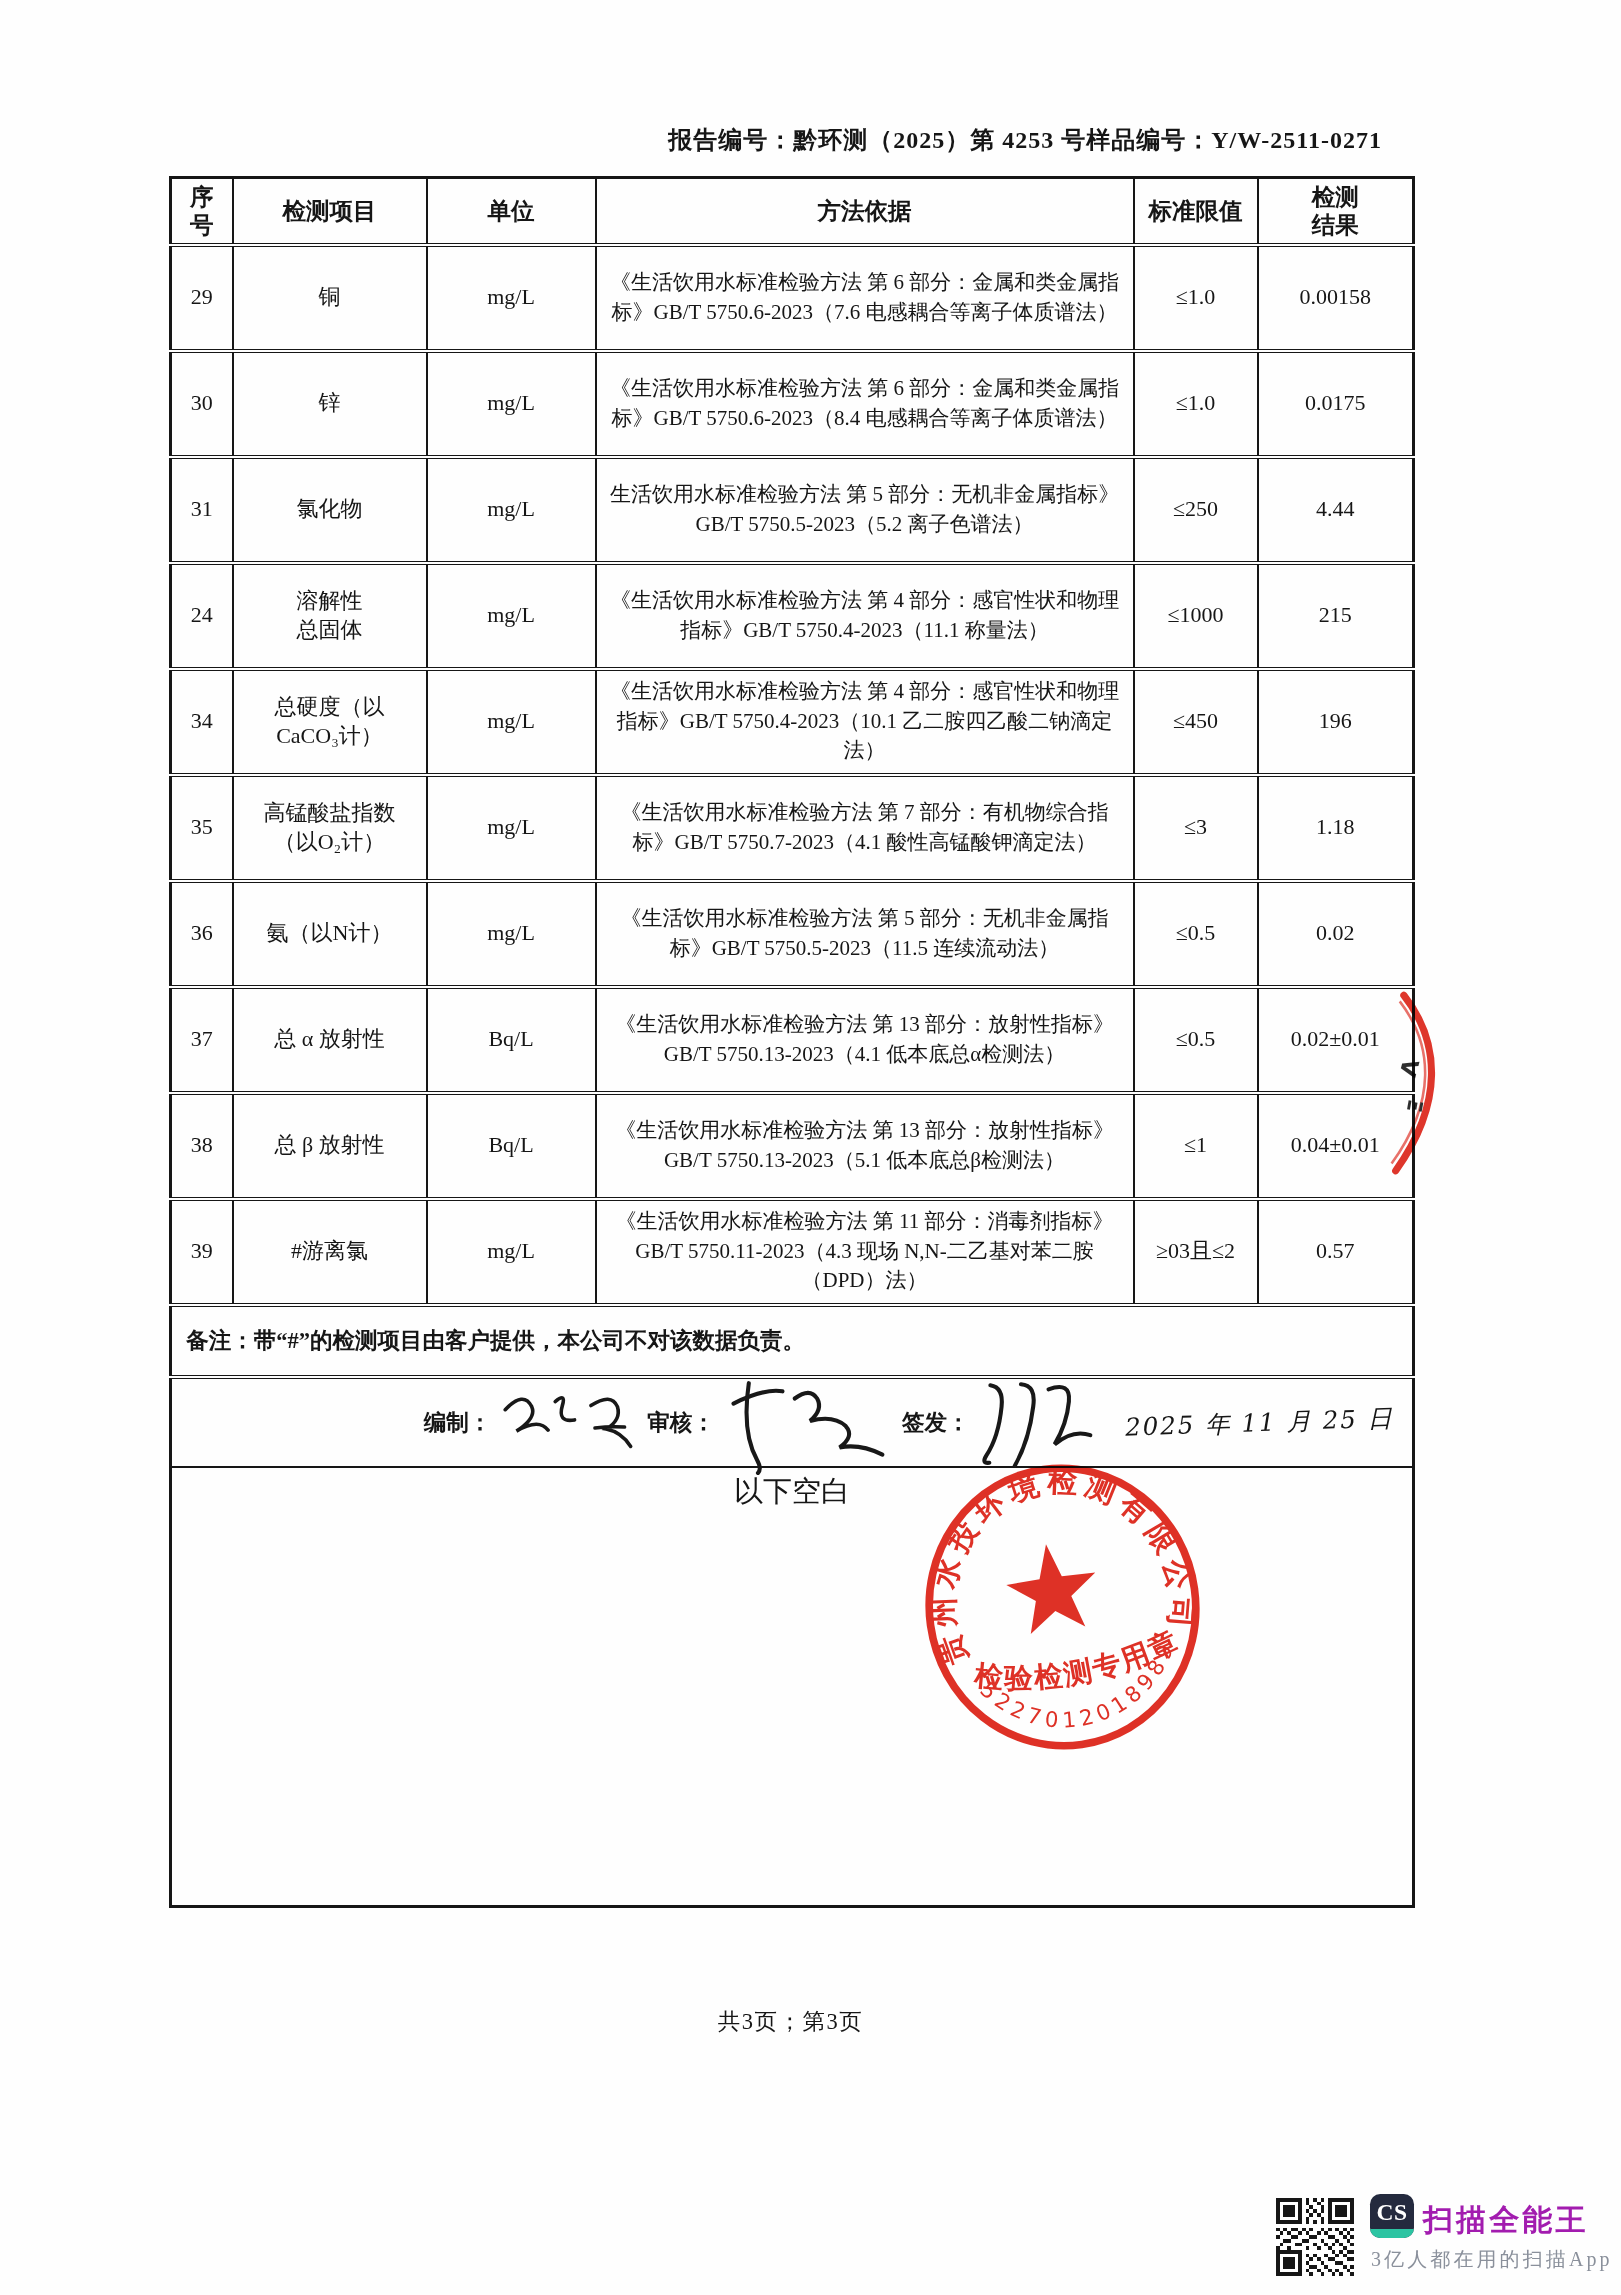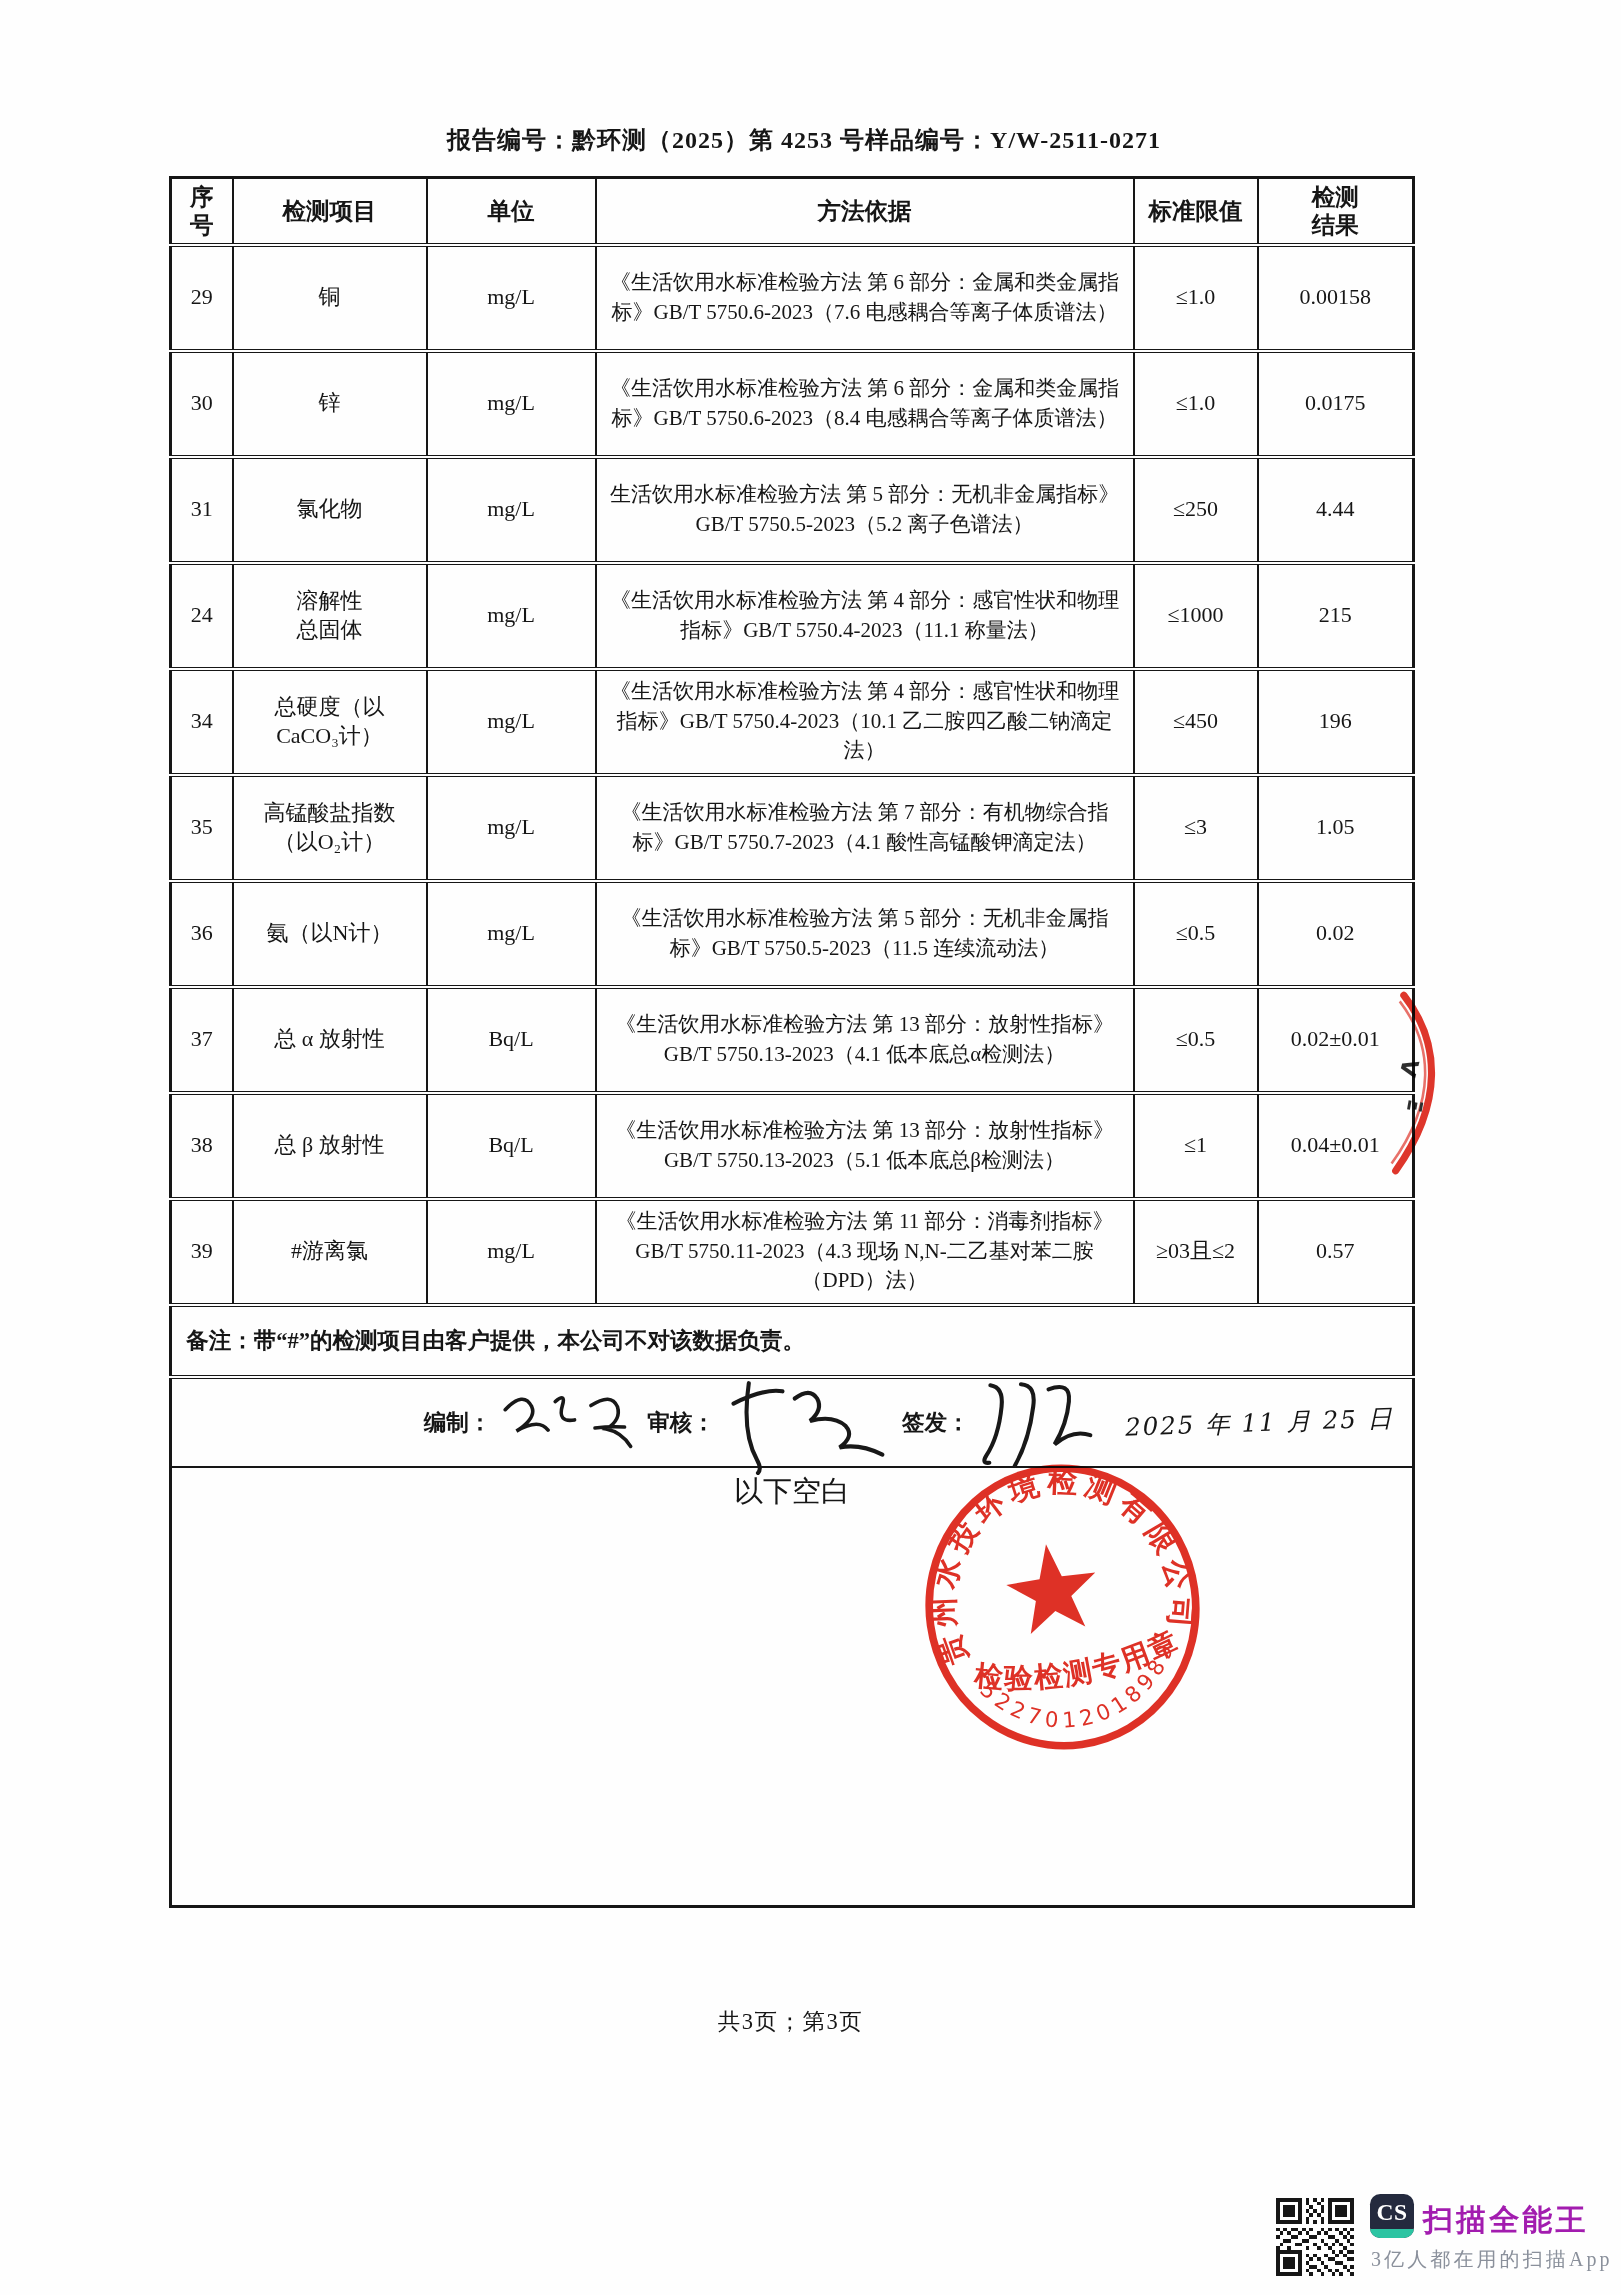--- a/index.html
+++ b/index.html
@@ -6,21 +6,21 @@
   body{
     width:1622px;height:2295px;background:#ffffff;position:relative;
     font-family:"Liberation Serif","DejaVu Serif",serif;color:#161616;
     overflow:hidden;
   }
   .page{position:absolute;inset:0;background:#fefefe;}
 
   
   .doc-header{
     position:absolute;top:124px;left:169px;width:1243px;
-    display:flex;justify-content:center;
+    display:flex;justify-content:flex-end;
     padding:0;box-sizing:border-box;
     font-size:24px;font-weight:700;letter-spacing:1px;
   }
   .doc-header .left{margin-left:57px;}
   .doc-header .right{margin-right:30px;}
 
   
   table.report{
     position:absolute;top:176px;left:169px;width:1243px;
     border-collapse:collapse;table-layout:fixed;
@@ -177,21 +177,21 @@
           <td class="c-result">196</td>
         </tr>
 
         <tr>
           <td class="c-no">35</td>
           <td class="c-item">高锰酸盐指数
 （以O₂计）</td>
           <td class="c-unit">mg/L</td>
           <td class="c-method">《生活饮用水标准检验方法 第 7 部分：有机物综合指标》GB/T 5750.7-2023（4.1 酸性高锰酸钾滴定法）</td>
           <td class="c-limit">≤3</td>
-          <td class="c-result">1.05</td>
+          <td class="c-result">1.18</td>
         </tr>
 
         <tr>
           <td class="c-no">36</td>
           <td class="c-item">氨（以N计）</td>
           <td class="c-unit">mg/L</td>
           <td class="c-method">《生活饮用水标准检验方法 第 5 部分：无机非金属指标》GB/T 5750.5-2023（11.5 连续流动法）</td>
           <td class="c-limit">≤0.5</td>
           <td class="c-result">0.02</td>
         </tr>

